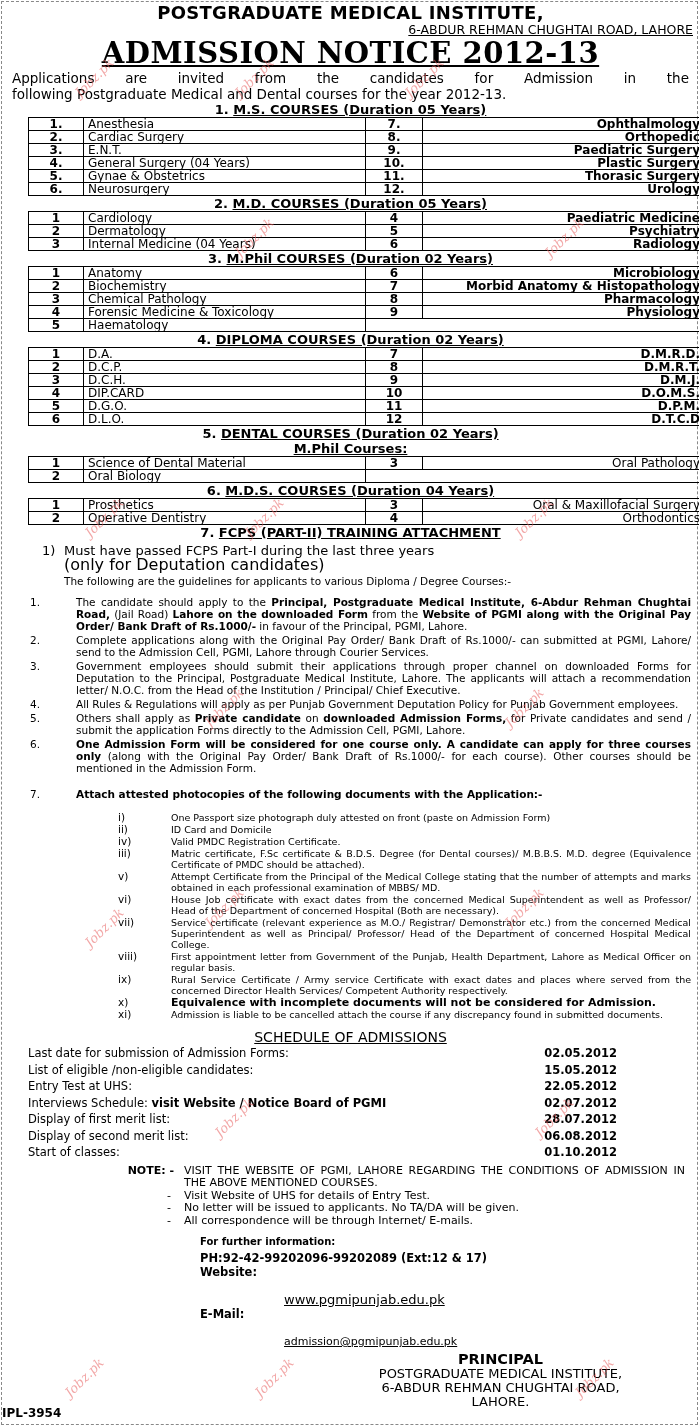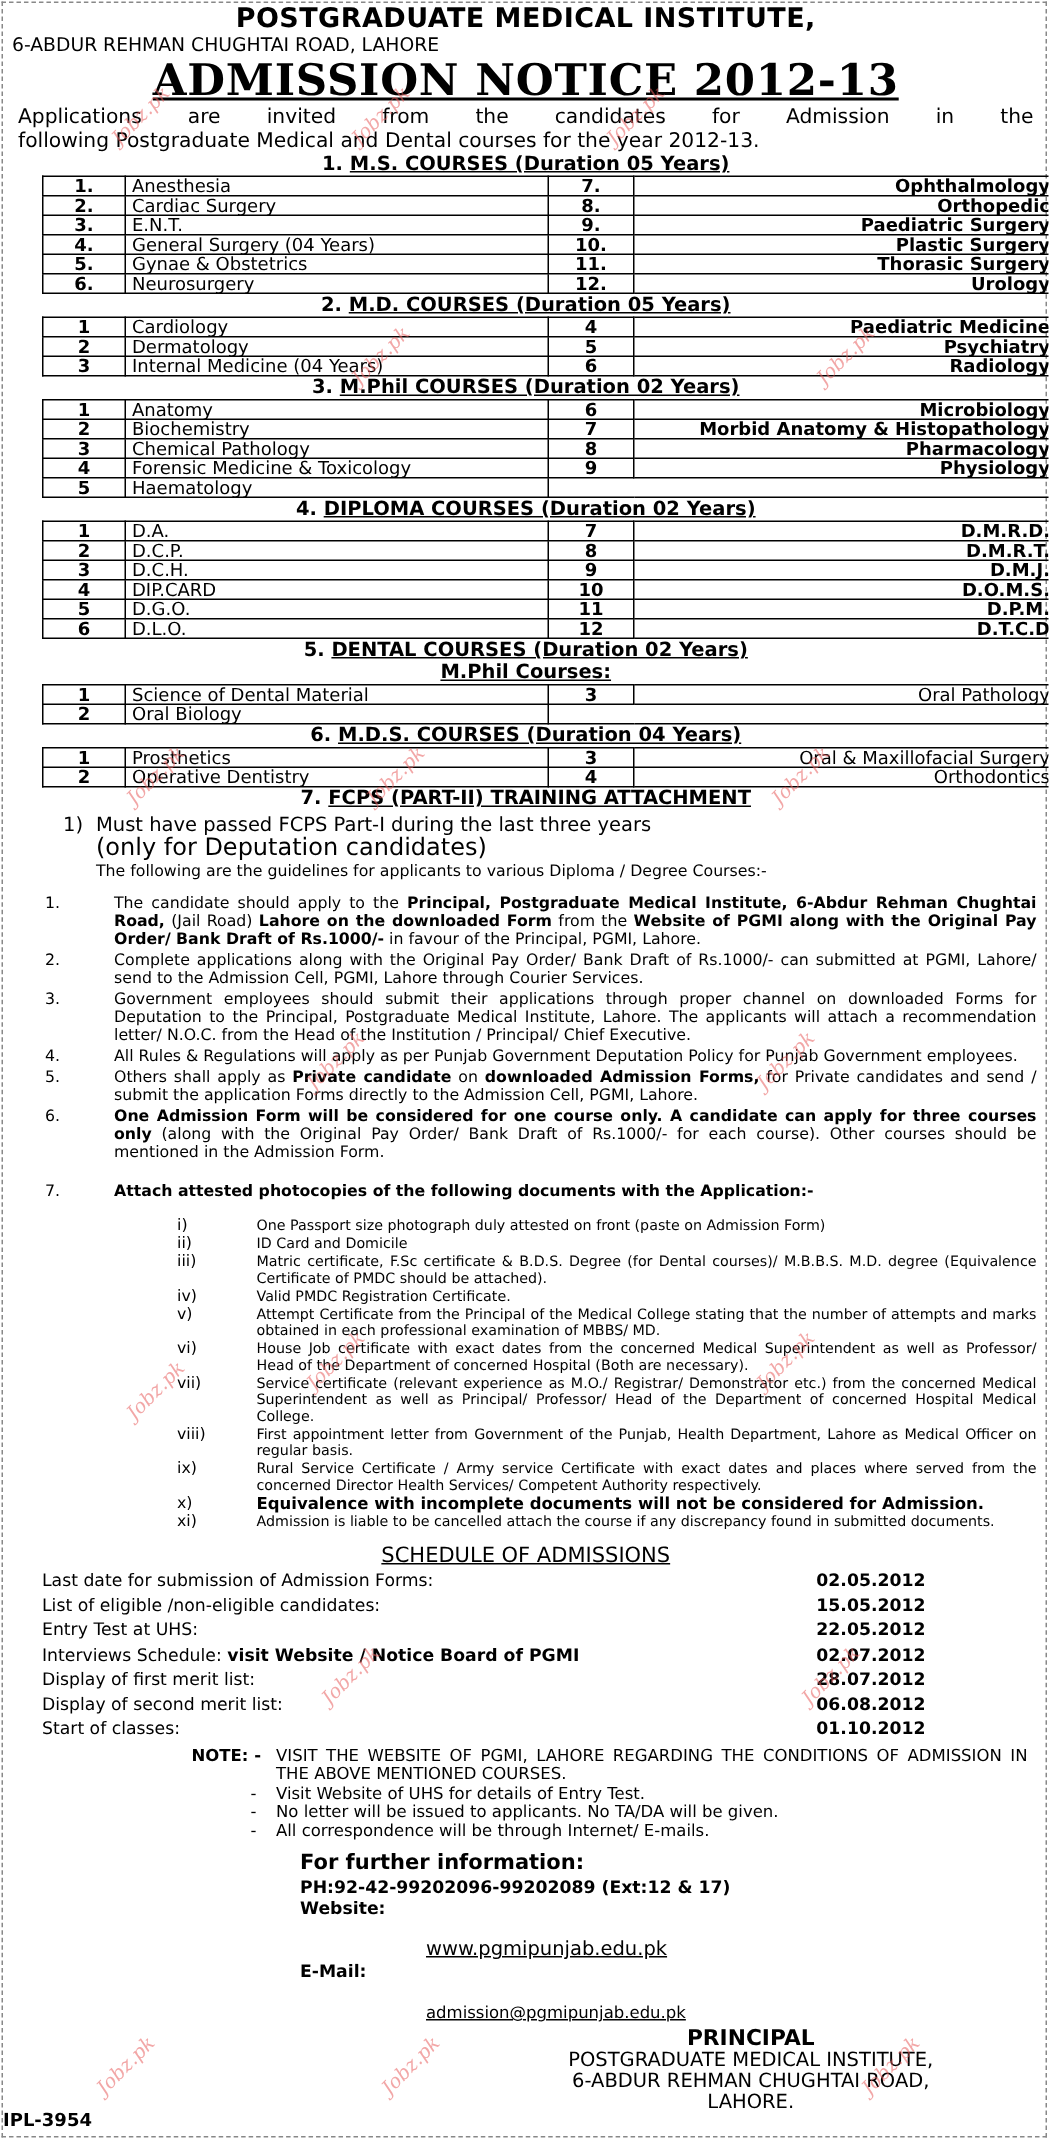--- a/index.html
+++ b/index.html
@@ -2,21 +2,21 @@
 <html><head>
 <meta charset="utf-8">
 <style>
   * { box-sizing: border-box; margin: 0; padding: 0; }
   html, body { width: 699px; height: 1426px; background: #fff; overflow: hidden; }
   body { font-family: "DejaVu Sans", sans-serif; color: #000; position: relative; }
   .frame { position: absolute; left: 1px; top: 1px; width: 697px; height: 1424px; border: 1px dashed #888; }
   .page { position: absolute; left: 8px; top: 3px; width: 685px; }
 
   .inst-title { text-align: center; font-weight: bold; font-size: 18px; letter-spacing: 0.3px; line-height: 20px; }
-  .inst-addr { text-align: left; font-size: 12.5px; line-height: 14px; }
+  .inst-addr { text-align: right; font-size: 12.5px; line-height: 14px; text-decoration: underline; }
   .notice-title { text-align: center; font-weight: bold; font-size: 29px; line-height: 33px; text-decoration: underline; font-family: "DejaVu Serif", serif; letter-spacing: 0.5px; }
   .intro { font-size: 13.5px; line-height: 16px; text-align: justify; text-align-last: left; padding: 0 4px 0 4px; }
   .intro .l1 { text-align: justify; text-align-last: justify; }
 
   .sec-title { text-align: center; font-weight: bold; font-size: 13px; line-height: 15px; }
   .sec-title .u { text-decoration: underline; }
 
   table.ct { width: 677px; margin-left: 20px; border-collapse: collapse; font-size: 12px; }
   table.ct td { border: 1px solid #000; padding: 0 4px; line-height: 12px; height: 13px; vertical-align: top; }
   table.ct td.n { width: 55px; text-align: center; font-weight: bold; }
@@ -46,21 +46,21 @@
   .sched-row .date { width: 80px; text-align: right; font-weight: bold; }
 
   .notes { margin-top: 4px; font-size: 11px; line-height: 12.5px; }
   .note-row { display: flex; }
   .note-row .nlbl { width: 176px; flex: none; text-align: right; padding-right: 10px; font-weight: bold; }
   .note-row .ntxt { flex: 1; padding-right: 8px; }
   .note-row.first .ntxt { text-align: justify; }
   .note-row .dash { width: 30px; flex: none; text-align: center; }
 
   .info { margin-top: 6px; padding-left: 192px; font-weight: bold; font-size: 11.5px; line-height: 14px; }
-  .info .head { font-size: 14px; line-height: 18px; }
+  .info .head { font-size: 10px; line-height: 18px; }
   .info .row { display: flex; }
   .info .row .lbl { width: 84px; }
   .info .link { text-decoration: underline; font-weight: normal; margin-top: 28px; }
   .info .link.web { font-size: 13px; }
   .info .link.mail { font-size: 11px; }
 
   .signature { text-align: center; padding-left: 300px; margin-top: 2px; font-size: 13px; line-height: 14px; }
   .signature .role { font-weight: bold; font-size: 14.5px; line-height: 16px; }
   .ref { position: absolute; left: 2px; top: 1406px; font-weight: bold; font-size: 12px; }
 
@@ -298,26 +298,26 @@
   <div class="dlist" id="dlist">
       <div class="ditem">
         <div class="dnum">i)</div>
         <div class="dtxt">One Passport size photograph duly attested on front (paste on Admission Form)</div>
       </div>
       <div class="ditem">
         <div class="dnum">ii)</div>
         <div class="dtxt">ID Card and Domicile</div>
       </div>
       <div class="ditem">
+        <div class="dnum">iv)</div>
+        <div class="dtxt">Valid PMDC Registration Certificate.</div>
+      </div>
+      <div class="ditem">
         <div class="dnum">iii)</div>
         <div class="dtxt">Matric certificate, F.Sc certificate &amp; B.D.S. Degree (for Dental courses)/ M.B.B.S. M.D. degree (Equivalence Certificate of PMDC should be attached).</div>
-      </div>
-      <div class="ditem">
-        <div class="dnum">iv)</div>
-        <div class="dtxt">Valid PMDC Registration Certificate.</div>
       </div>
       <div class="ditem">
         <div class="dnum">v)</div>
         <div class="dtxt">Attempt Certificate from the Principal of the Medical College stating that the number of attempts and marks obtained in each professional examination of MBBS/ MD.</div>
       </div>
       <div class="ditem">
         <div class="dnum">vi)</div>
         <div class="dtxt">House Job certificate with exact dates from the concerned Medical Superintendent as well as Professor/ Head of the Department of concerned Hospital (Both are necessary).</div>
       </div>
       <div class="ditem">

